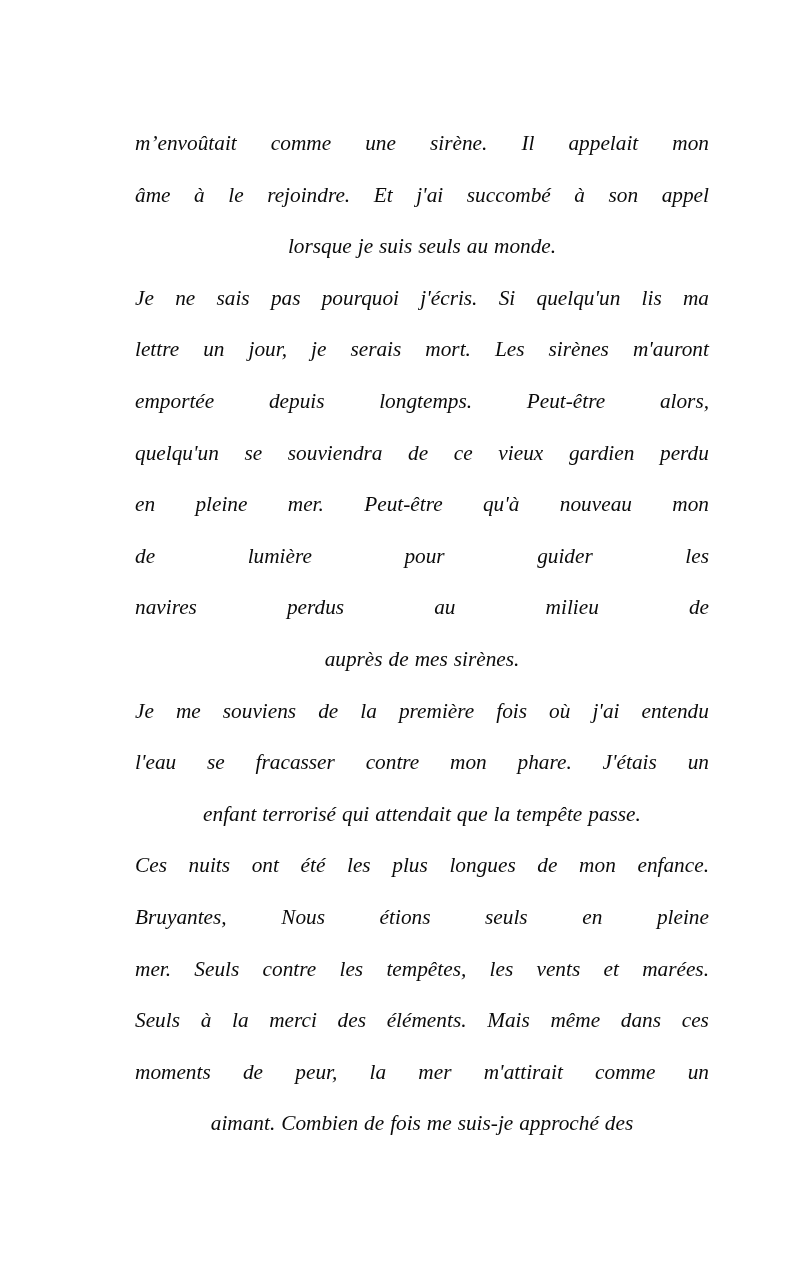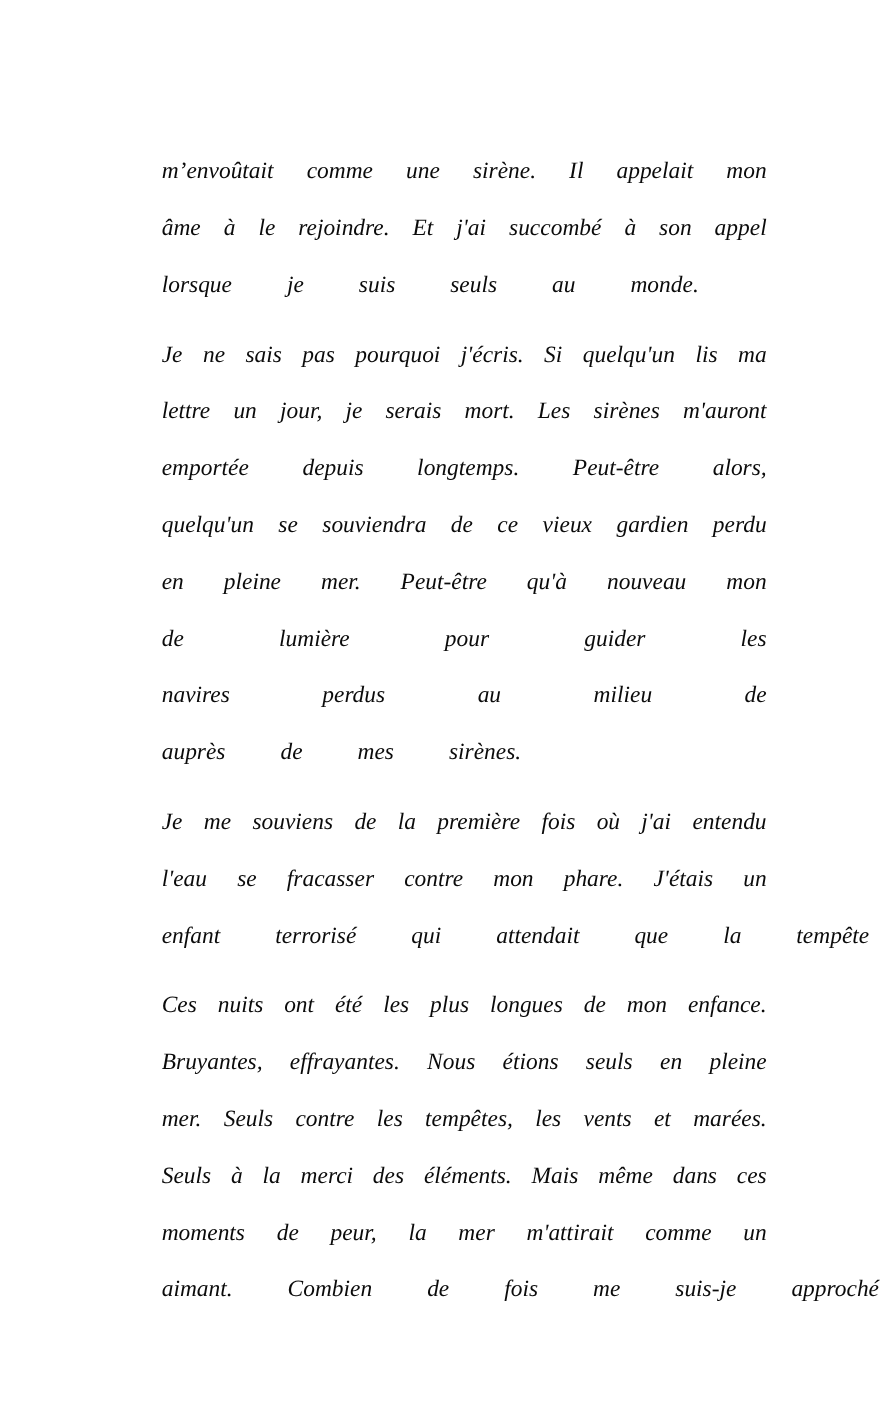--- a/index.html
+++ b/index.html
@@ -25,21 +25,21 @@
   }
 
   .text-block {
     position: absolute;
     left: 135px;
     top: 118px;
     width: 574px;
   }
 
   .para {
-    margin: 12px;
+    margin: 0;
     padding: 0;
   }
 
   
   .line {
     display: block;
     height: 51.6px;
     line-height: 51.6px;
     font-style: italic;
     font-size: 21.3px;
@@ -58,22 +58,21 @@
 
   
   .line {
     display: flex;
     flex-direction: row;
     flex-wrap: nowrap;
     justify-content: space-between;
     align-items: baseline;
   }
   .line.last {
-    justify-content: flex-start;
-    gap: 44px;
+    justify-content: center;
   }
   .line.last .word + .word {
     margin-left: 0.28em;
   }
   .word {
     display: inline-block;
     white-space: pre;
   }
 </style>
 </head>
@@ -225,21 +224,20 @@
           <span class="word">été</span>
           <span class="word">les</span>
           <span class="word">plus</span>
           <span class="word">longues</span>
           <span class="word">de</span>
           <span class="word">mon</span>
           <span class="word">enfance.</span>
         </span>
         <span class="line">
           <span class="word">Bruyantes,</span>
-          <span class="word">effrayantes.</span>
           <span class="word">Nous</span>
           <span class="word">étions</span>
           <span class="word">seuls</span>
           <span class="word">en</span>
           <span class="word">pleine</span>
         </span>
         <span class="line">
           <span class="word">mer.</span>
           <span class="word">Seuls</span>
           <span class="word">contre</span>

